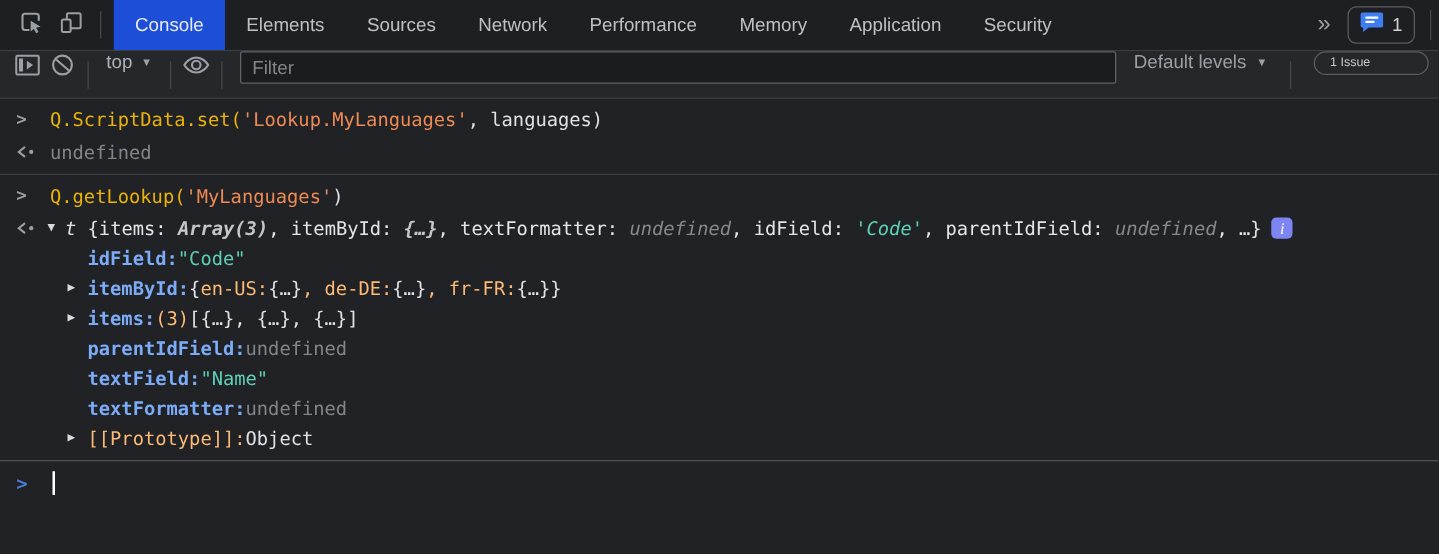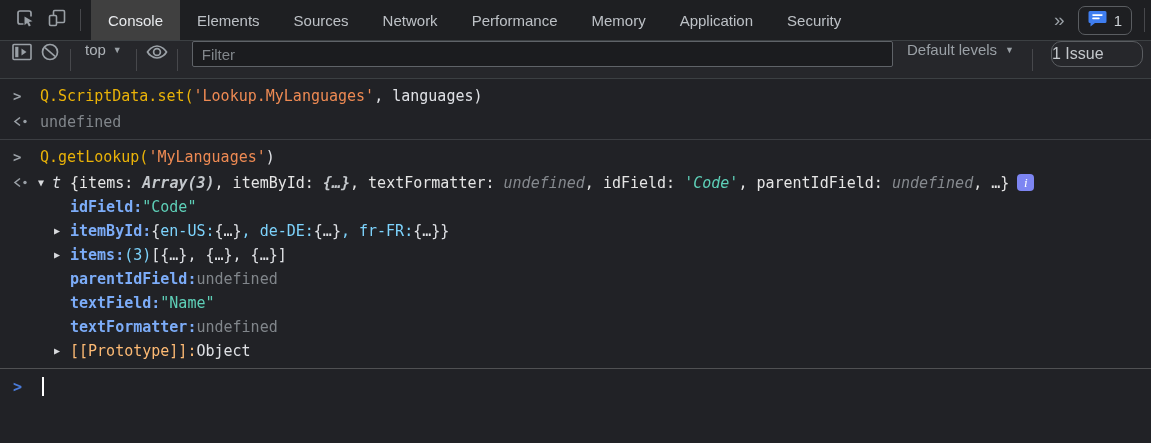--- a/index.html
+++ b/index.html
@@ -15,21 +15,21 @@
   .icon-btn {
     width:30px; height:28px; display:flex; align-items:center; justify-content:center;
     cursor:pointer; border-radius:2px;
   }
   .vdiv { width:1px; height:22px; background:#47484c; margin:auto 6px; }
   .tabs { display:flex; align-items:stretch; }
   .tab {
     display:flex; align-items:center; padding:0 17px; font-size:15px;
     color:#bdc1c6; cursor:pointer; white-space:nowrap;
   }
-  .tab.active { background:#404040; color:#e8eaed; }
+  .tab.active { background:#1d4ed8; color:#e8eaed; }
   .tabbar-right { margin-left:auto; display:flex; align-items:center; padding-right:6px; }
   .more-tabs { color:#9aa0a6; font-size:19px; padding:0 14px; cursor:pointer; letter-spacing:-1px; }
   .msg-btn {
     display:flex; align-items:center; gap:7px; border:1px solid #5a5d61; border-radius:7px;
     padding:3px 9px; margin-right:12px; cursor:pointer;
   }
   .msg-count { color:#cdd1d5; font-size:15px; }
   .edge-div { width:1px; height:24px; background:#47484c; }
 
   
@@ -44,22 +44,22 @@
   .filter-wrap { flex:1; display:flex; align-items:center; margin:0 10px 0 8px; }
   .filter-input {
     width:100%; height:26px; background:#1b1c1f; border:1px solid #5f6368; border-radius:2px;
     color:#dfe1e5; font-size:15px; padding:0 9px; outline:none;
     font-family:"Liberation Sans", sans-serif;
   }
   .filter-input::placeholder { color:#81868b; }
   .levels-select { display:flex; align-items:center; gap:8px; color:#9aa0a6; font-size:15px;
     padding:0 12px 0 4px; cursor:pointer; white-space:nowrap; }
   .issue-pill {
-    flex-shrink:0; border:1px solid #5a5d61; border-radius:10px; color:#c3c7cb; font-size:16px;
-    padding:3px 0; margin-left:12px; white-space:nowrap; width:92px; cursor:pointer;
+    flex-shrink:0; border:1px solid #5a5d61; border-radius:10px; color:#c3c7cb; font-size:10px;
+    padding:3px 12px; margin-left:12px; white-space:nowrap; width:92px; cursor:pointer;
   }
 
   
   .console { font-family:"DejaVu Sans Mono", monospace; font-size:15px; color:#dfe1e5; }
   .console-group { padding:3px 0 5px 0; }
   .console-group + .console-group { border-top:1px solid #3c3e42; }
   .console-group.prompt-group { border-top:1px solid #505153; padding:6px 0; }
   .crow { display:flex; align-items:flex-start; line-height:24px; padding-left:13px; }
   .crow.command { padding-top:3px; padding-bottom:2px; line-height:23px; }
   .gutter { width:27px; flex-shrink:0; display:flex; align-items:center; height:23px; }
@@ -69,21 +69,21 @@
   .tri { width:16px; flex-shrink:0; display:inline-block; color:#d8dadd; font-size:10px;
     line-height:24px; cursor:pointer; }
   .tri.preview-tri { width:14px; margin-left:-2px; }
   .caret-bar { width:1.5px; height:19px; background:#ffffff; margin-top:2px; margin-left:2px; }
 
   
   .tk-cmd   { color:#eab308; }
   .tk-str   { color:#ee8a53; }
   .tk-base  { color:#dfe1e5; }
   .tk-muted { color:#81868b; }
-  .tk-muted2{ color:#7dd3fc; }
+  .tk-muted2{ color:#fdba74; }
   .tk-obj   { color:#dfe1e5; font-style:italic; }
   .tk-prev  { color:#e5e5e5; }
   .tk-prevb { color:#c3c7cb; font-style:italic; font-weight:600; }
   .tk-prevm { color:#85898e; font-style:italic; }
   .tk-teal  { color:#5ed0b8; }
   .tk-teali { color:#5ed0b8; font-style:italic; }
   .tk-key   { color:#7cacf8; font-weight:bold; }
   .tk-keydim{ color:#fdba74; }
   .info-badge {
     display:inline-flex; width:17px; height:17px; background:#7d85f2; border-radius:4px;

